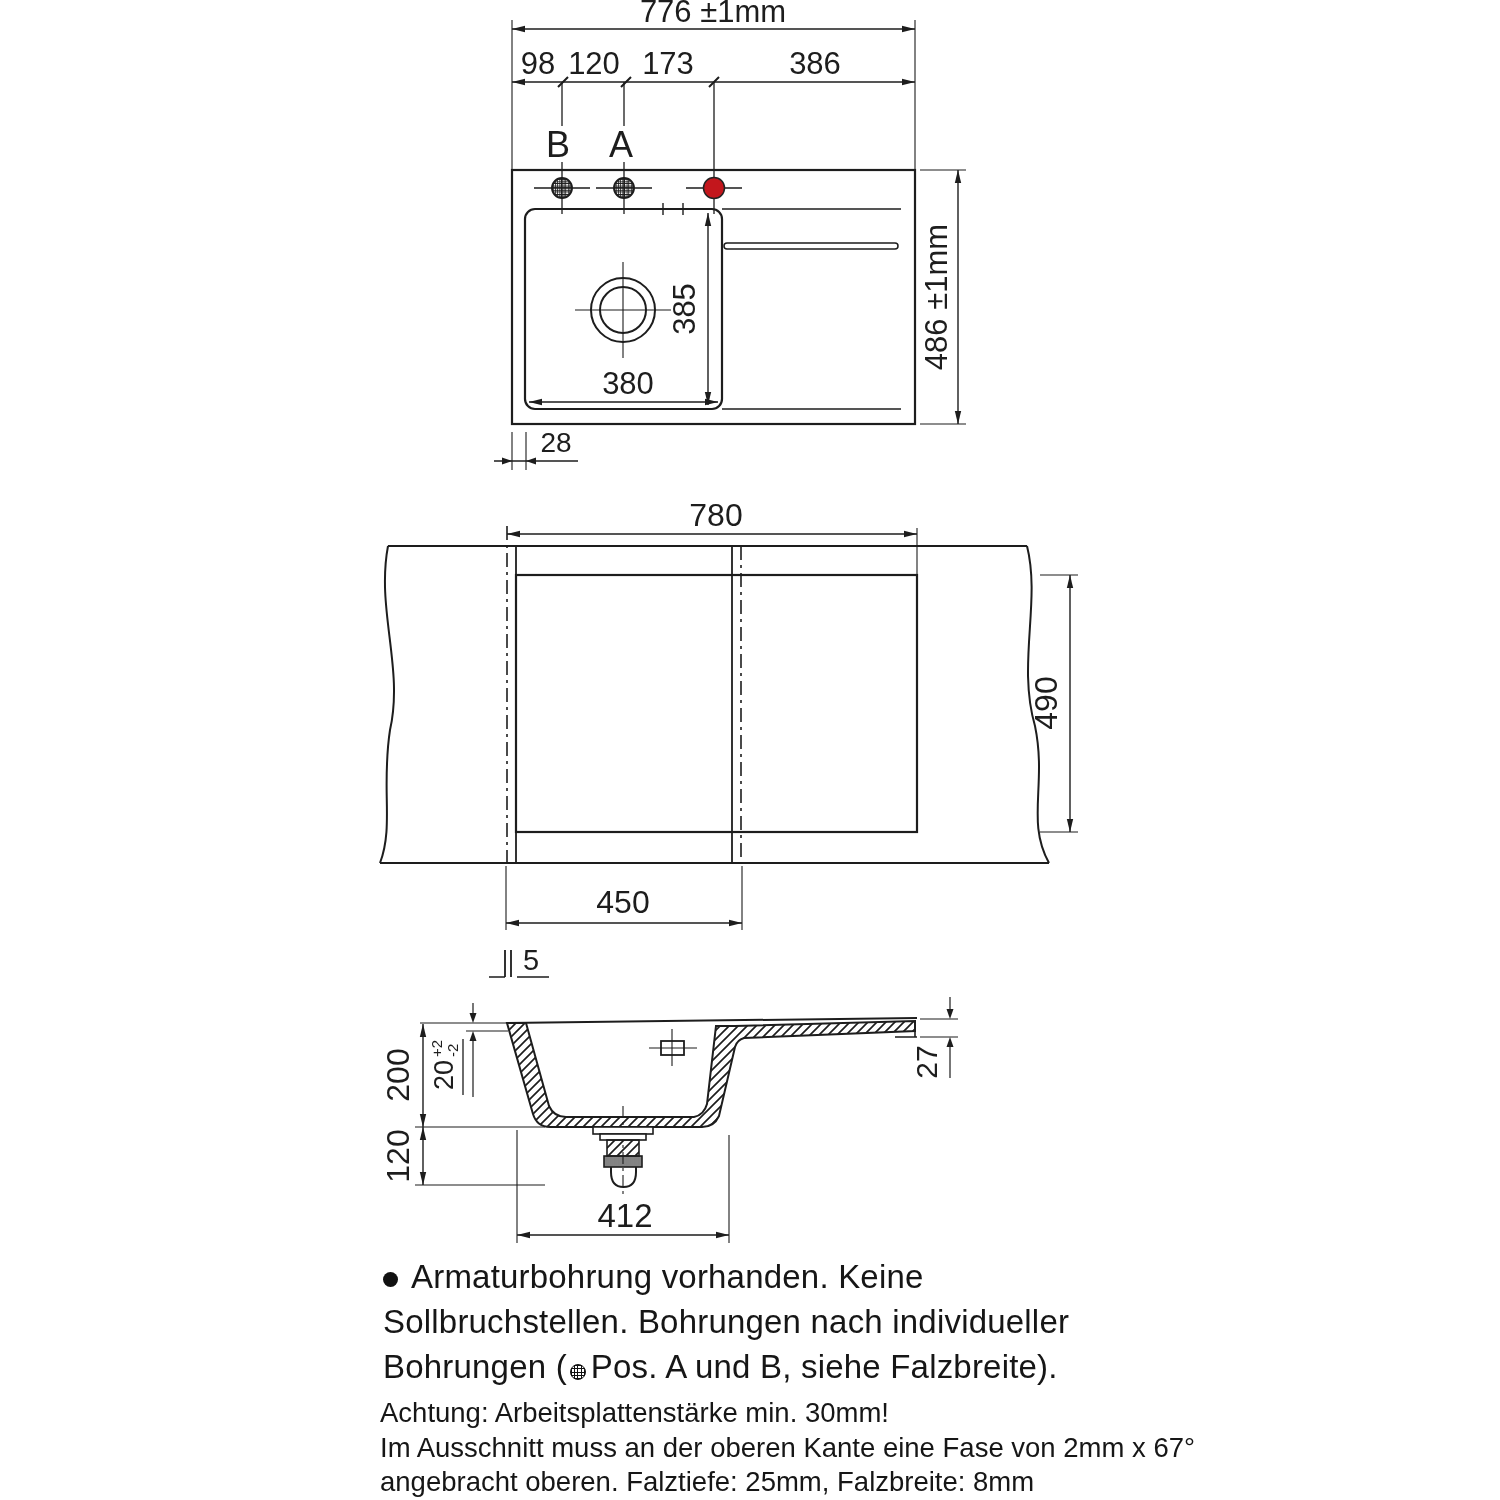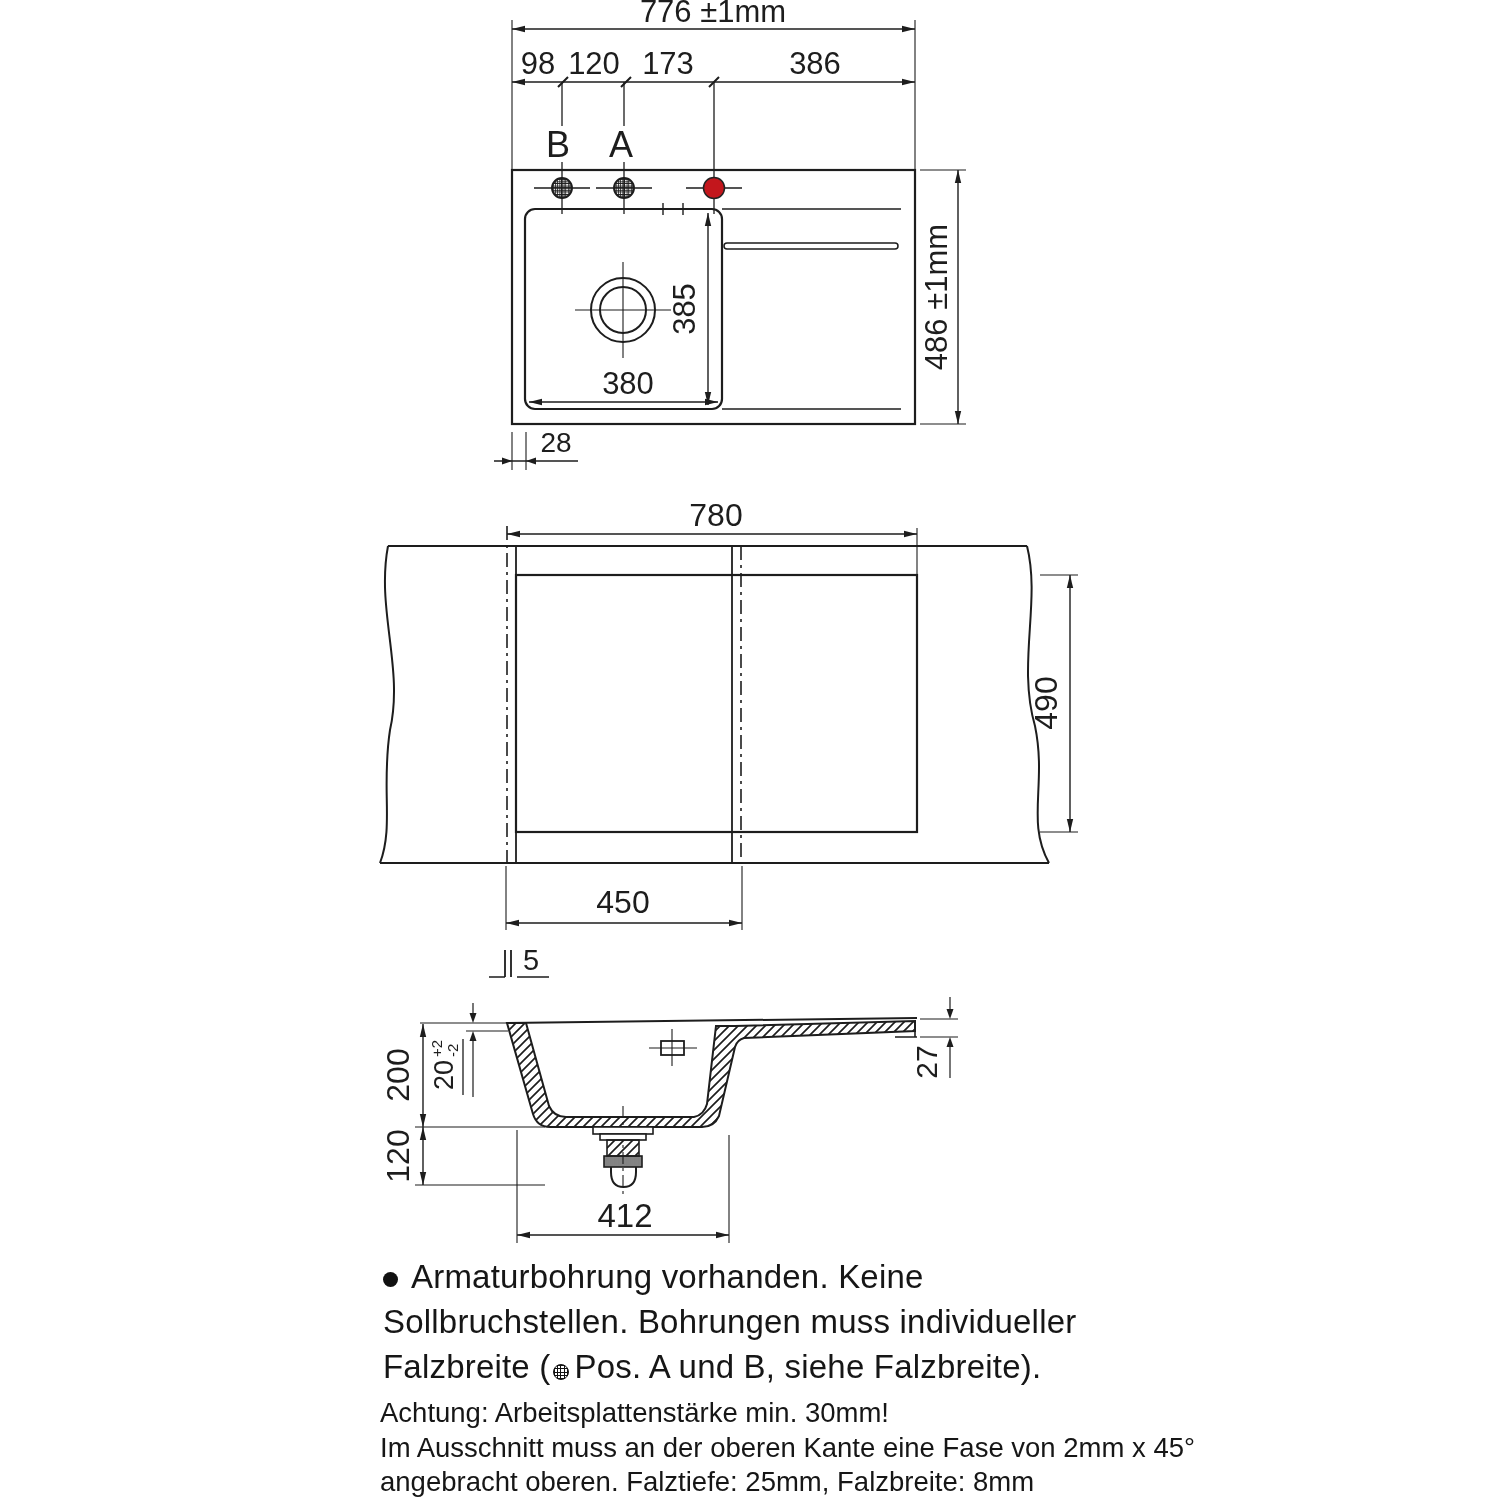--- a/index.html
+++ b/index.html
@@ -188,24 +188,24 @@
     <polygon points="950,1037 946.5,1047 953.5,1047" fill="#1d1d1d" stroke="none"></polygon>
     <g transform="translate(937,1062) rotate(-90)">
       <text x="0" y="0" font-size="30" text-anchor="middle" stroke="none" fill="#1d1d1d">27</text>
     </g>
   </g>
 </svg>
 
 
 <div class="notes">
   <div class="nline"><span class="bullet-dot"></span><span>Armaturbohrung vorhanden. Keine</span></div>
-  <div class="nline"><span>Sollbruchstellen. Bohrungen muss individueller</span></div>
-  <div class="nline"><span>Falzbreite (</span><span class="hatch-dot"></span><span>Pos. A und B, siehe Falzbreite).</span></div>
+  <div class="nline"><span>Sollbruchstellen. Bohrungen nach individueller</span></div>
+  <div class="nline"><span>Bohrungen (</span><span class="hatch-dot"></span><span>Pos. A und B, siehe Falzbreite).</span></div>
 </div>
 
 
 <div class="caution">
   <div class="cline">Achtung: Arbeitsplattenstärke min. 30mm!</div>
-  <div class="cline">Im Ausschnitt muss an der oberen Kante eine Fase von 2mm x 45°</div>
+  <div class="cline">Im Ausschnitt muss an der oberen Kante eine Fase von 2mm x 67°</div>
   <div class="cline">angebracht oberen. Falztiefe: 25mm, Falzbreite: 8mm</div>
 </div>
 
 </div>
 
 </body></html>

